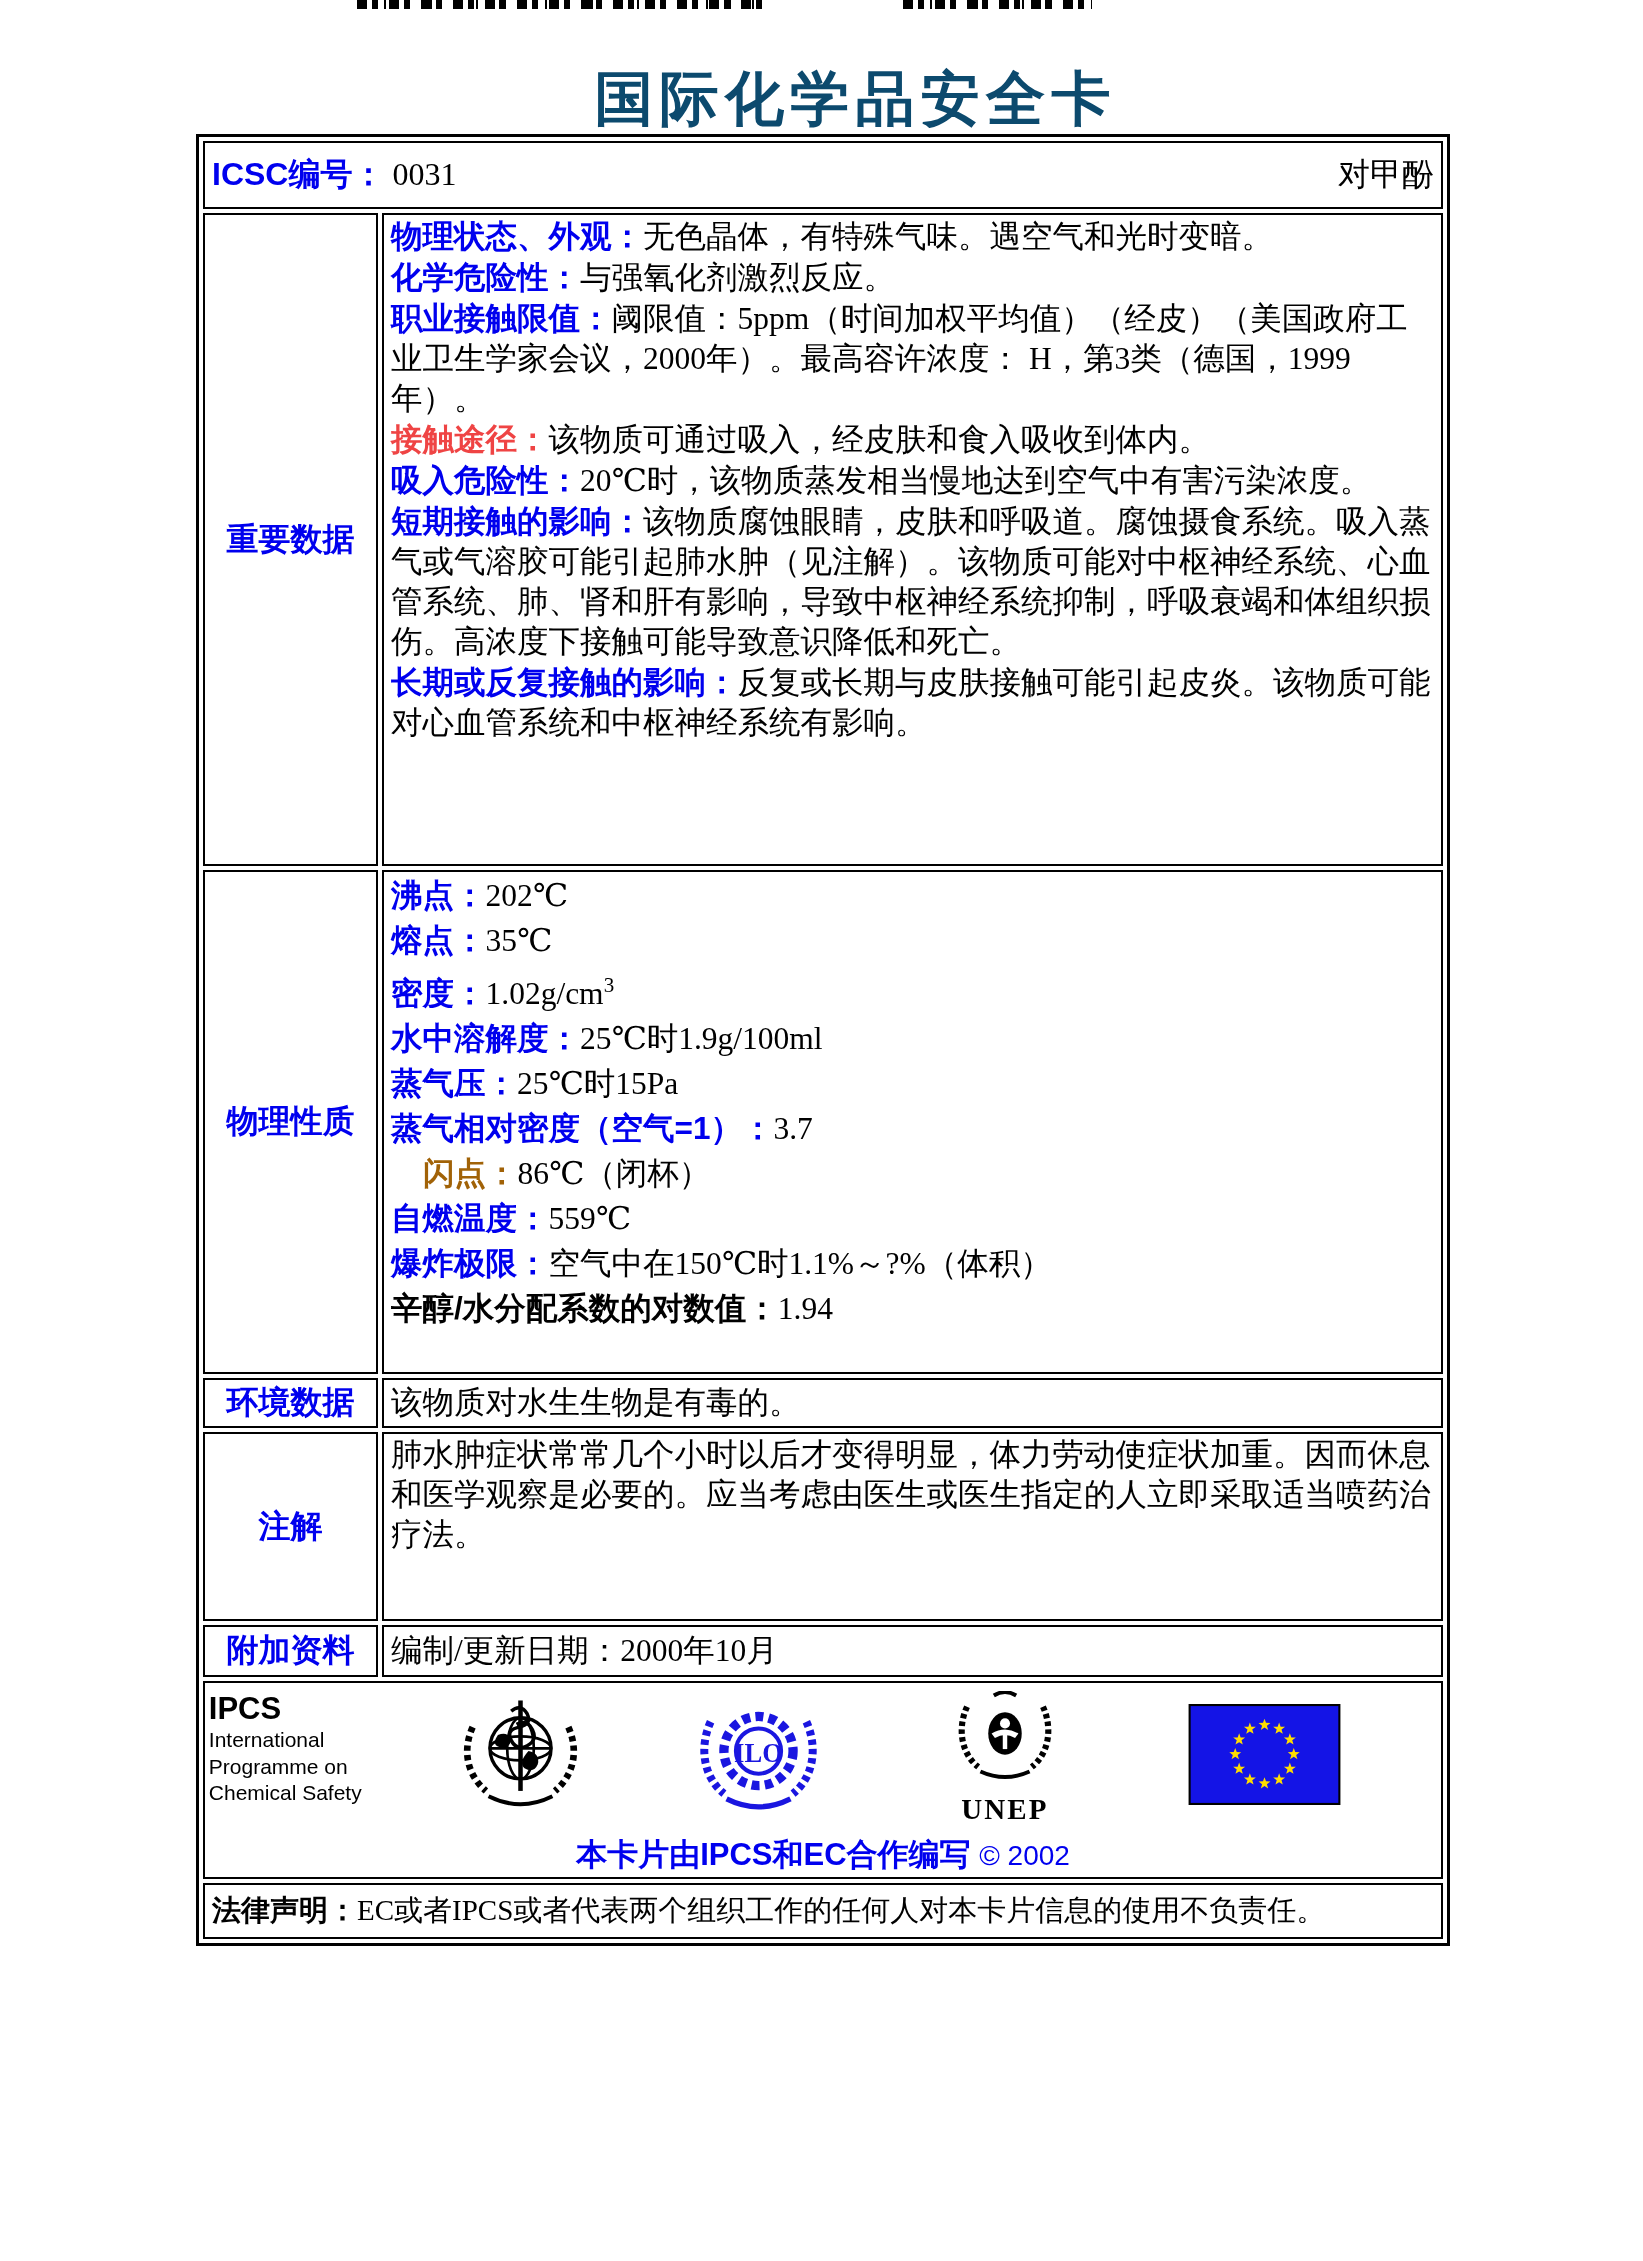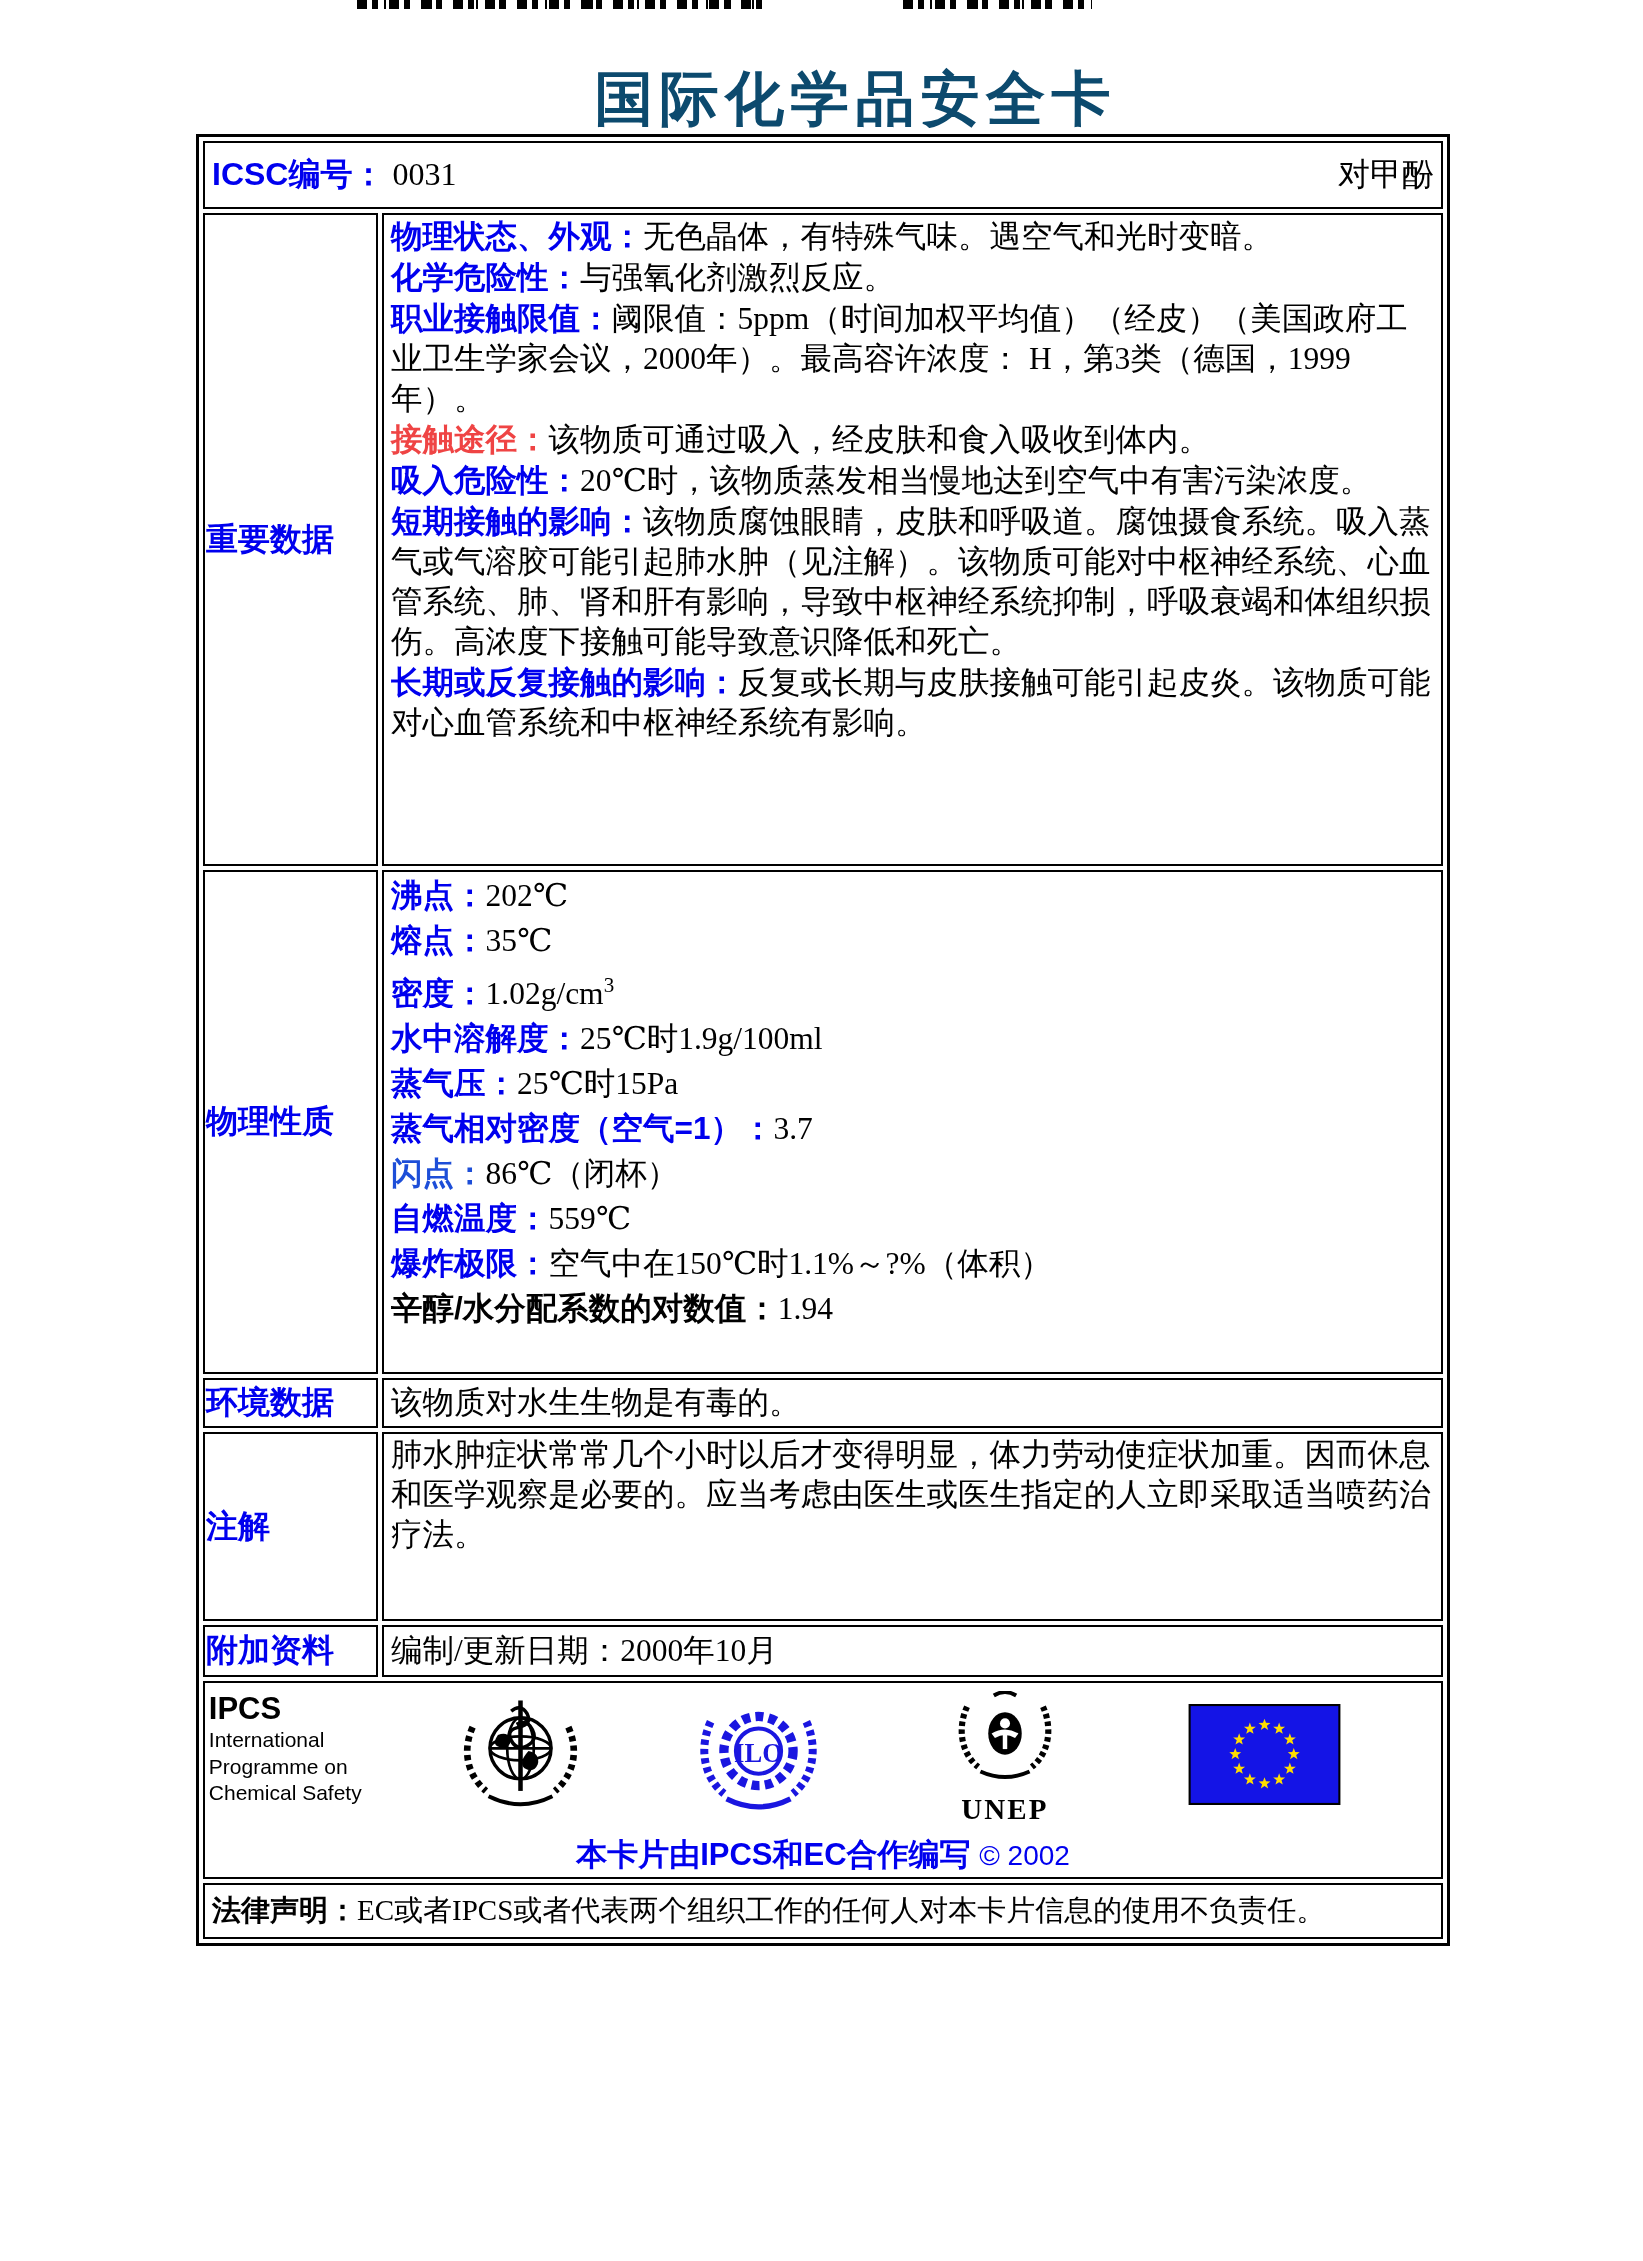--- a/index.html
+++ b/index.html
@@ -23,21 +23,21 @@
   }
   table.card{
     position:absolute;left:196px;top:134px;width:1254px;
     border-collapse:separate;border-spacing:4.9px;
     border:3.5px solid #000;table-layout:fixed;
     background:#fff;
   }
   td{border:2.8px solid #000;vertical-align:middle;background:#fff;}
   col.labelcol{width:175px;}
   .label-cell{
-    text-align:left;font-weight:bold;font-size:32px;
+    text-align:center;font-weight:bold;font-size:32px;
     font-family:"Liberation Sans","DejaVu Sans",sans-serif;
   }
   .content-cell{padding:1px 7px;font-size:31.5px;line-height:40px;vertical-align:top;}
   .content-cell.vmid{vertical-align:middle;}
   .phys .entry{line-height:45px;}
   .entry{display:block;}
   .entry .lbl{
     font-weight:bold;
     font-family:"Liberation Sans","DejaVu Sans",sans-serif;
   }
@@ -114,21 +114,21 @@
 
   <tr>
     <td class="label-cell" style="color:#0000ee;">物理性质</td>
     <td class="content-cell phys" style="height:498px;">
           <div class="entry"><span class="lbl" style="color: rgb(0, 0, 238);">沸点：</span><span>202℃</span></div>
           <div class="entry"><span class="lbl" style="color: rgb(0, 0, 238);">熔点：</span><span>35℃</span></div>
           <div class="entry"><span class="lbl" style="color: rgb(0, 0, 238);">密度：</span><span>1.02g/cm</span><sup>3</sup></div>
           <div class="entry"><span class="lbl" style="color: rgb(0, 0, 238);">水中溶解度：</span><span>25℃时1.9g/100ml</span></div>
           <div class="entry"><span class="lbl" style="color: rgb(0, 0, 238);">蒸气压：</span><span>25℃时15Pa</span></div>
           <div class="entry"><span class="lbl" style="color: rgb(0, 0, 238);">蒸气相对密度（空气=1）：</span><span>3.7</span></div>
-          <div class="entry"><span class="lbl" style="color: #1d4ed8;">闪点：</span><span>86℃（闭杯）</span></div>
+          <div class="entry"><span class="lbl" style="color: #a16207; margin-left: 32px;">闪点：</span><span>86℃（闭杯）</span></div>
           <div class="entry"><span class="lbl" style="color: rgb(0, 0, 238);">自燃温度：</span><span>559℃</span></div>
           <div class="entry"><span class="lbl" style="color: rgb(0, 0, 238);">爆炸极限：</span><span>空气中在150℃时1.1%～?%（体积）</span></div>
           <div class="entry"><span class="lbl" style="color: #000000;">辛醇/水分配系数的对数值：</span><span>1.94</span></div>
         </td>
   </tr>
 
   <tr>
     <td class="label-cell" style="color:#0000ee;">环境数据</td>
     <td class="content-cell vmid" style="height:41px;">该物质对水生生物是有毒的。</td>
   </tr>

